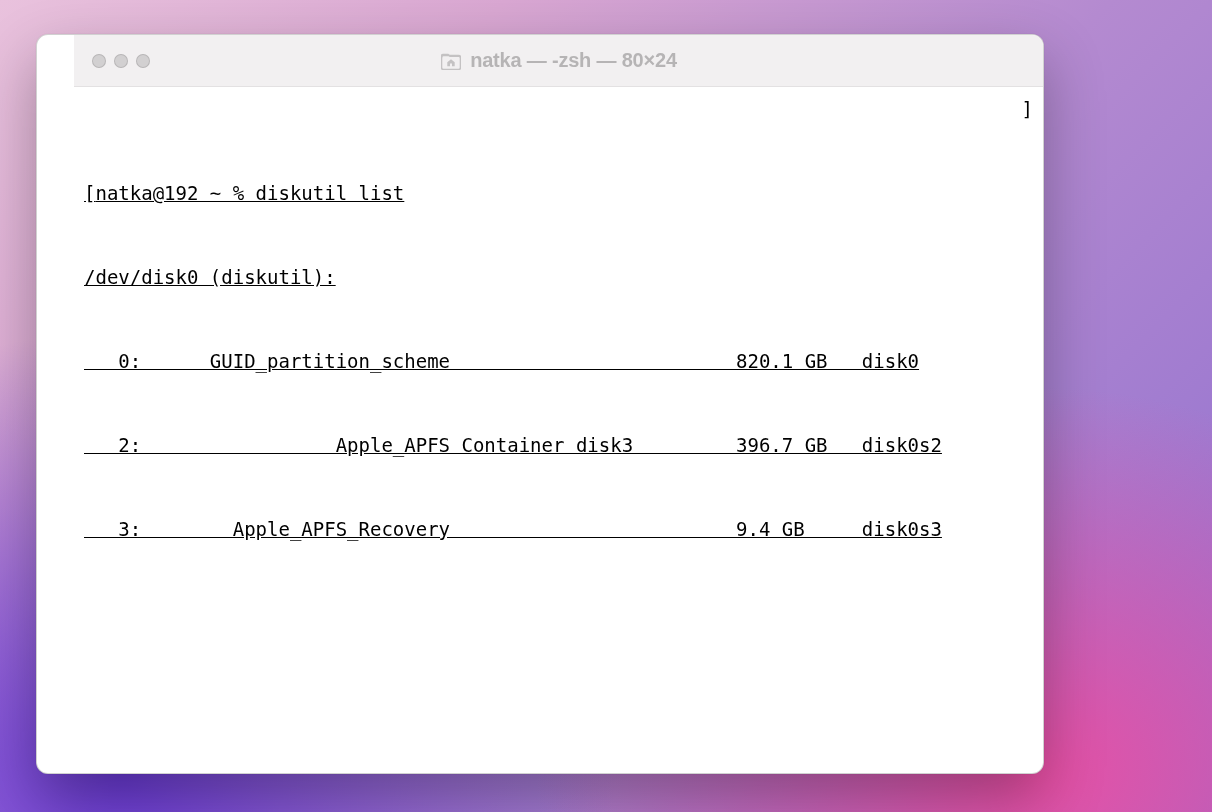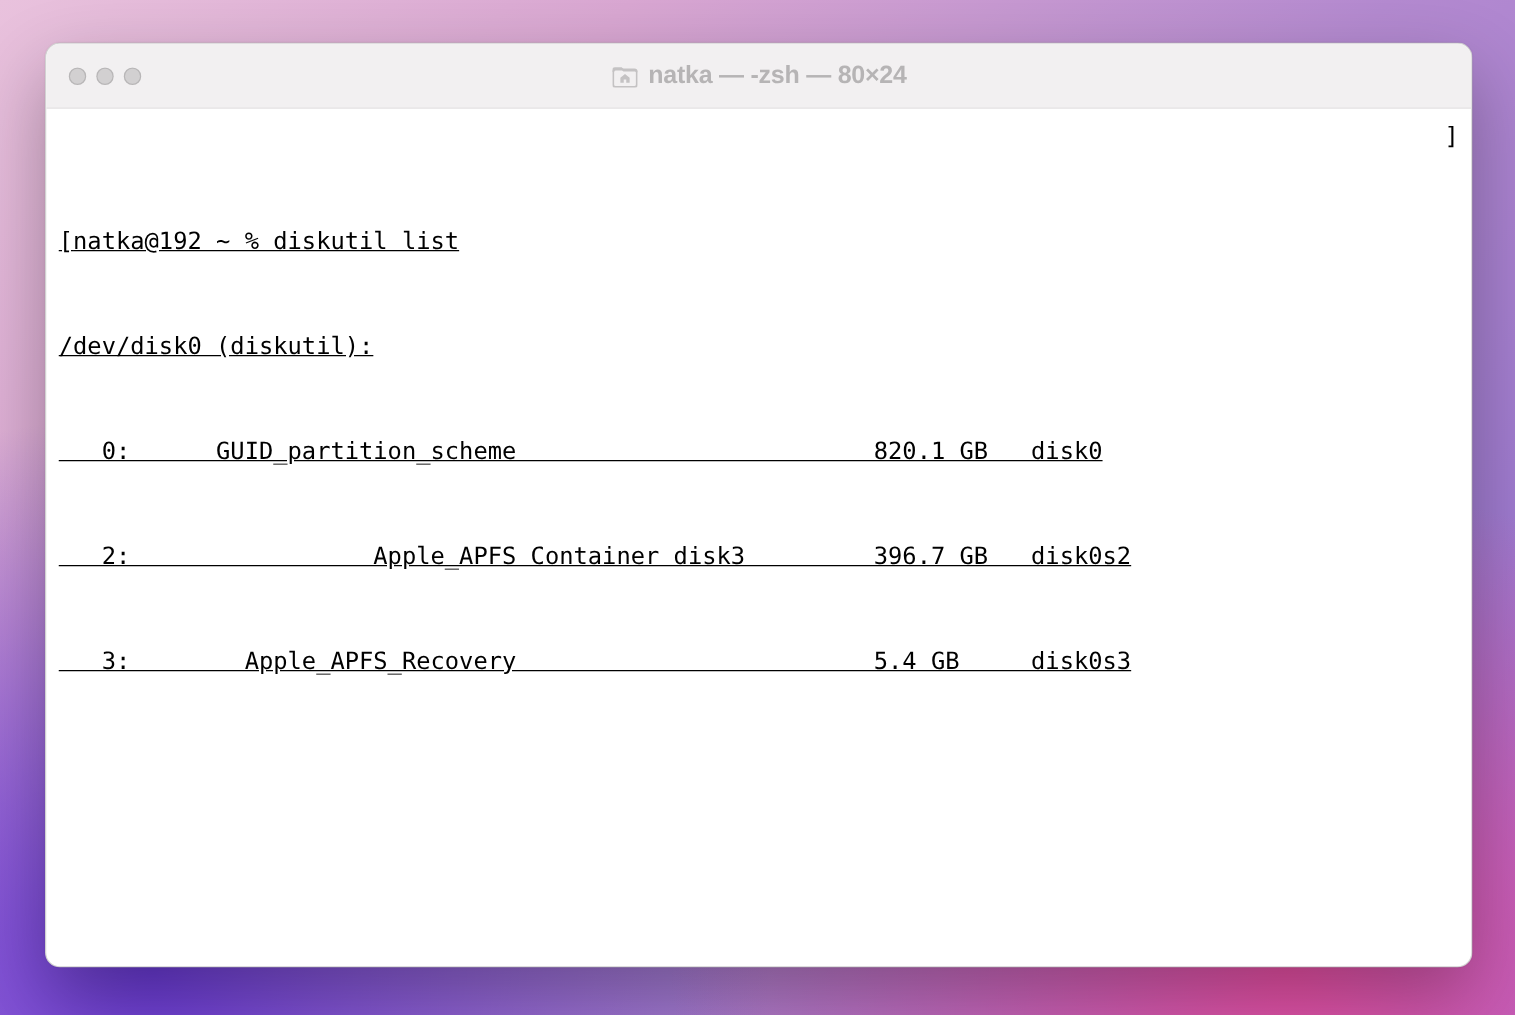--- a/index.html
+++ b/index.html
@@ -9,29 +9,30 @@
       background:
         radial-gradient(ellipse 900px 700px at 85% 95%, #e84fa4 0%, rgba(232,79,164,0) 55%),
         radial-gradient(ellipse 900px 800px at 10% 95%, #6a3ad6 0%, rgba(106,58,214,0) 55%),
         linear-gradient(135deg, #e9c2dd 0%, #d9a7d2 25%, #b48ad0 55%, #8f6fd0 100%);
       position: relative;
     }
     .window {
       position: absolute;
       left: 36px;
       top: 34px;
-      width: 1142px;
+      width: 1008px;
       height: 740px;
       background: #ffffff;
       border-radius: 12px;
       border: 1px solid rgba(0,0,0,0.18);
       box-shadow: 0 25px 60px rgba(0,0,0,0.30), 0 0 0 1px rgba(0,0,0,0.02);
       display: flex;
       flex-direction: column;
       overflow: hidden;
+      padding-left: 37px;
     }
     .titlebar {
       height: 52px;
       background: #f2f0f1;
       border-bottom: 1px solid rgba(0,0,0,0.06);
       display: flex;
       align-items: center;
       position: relative;
       flex-shrink: 0;
     }
@@ -110,21 +111,21 @@
       <span class="txt">natka — -zsh — 80×24</span>
     </div>
   </div>
 
   <div class="termbody">
     <span class="right-bracket-hang">]</span>
     <div class="row"><span class="bracket">[</span><span>natka@192 ~ % diskutil list</span></div>
     <div class="row">/dev/disk0 (diskutil):</div>
     <div class="row">   0:      GUID_partition_scheme                         820.1 GB   disk0</div>
     <div class="row">   2:                 Apple_APFS Container disk3         396.7 GB   disk0s2</div>
-    <div class="row">   3:        Apple_APFS_Recovery                         5.4 GB     disk0s3</div>
+    <div class="row">   3:        Apple_APFS_Recovery                         9.4 GB     disk0s3</div>
     <div class="row"></div>
     
     
     
     
     
     
     
     
     

